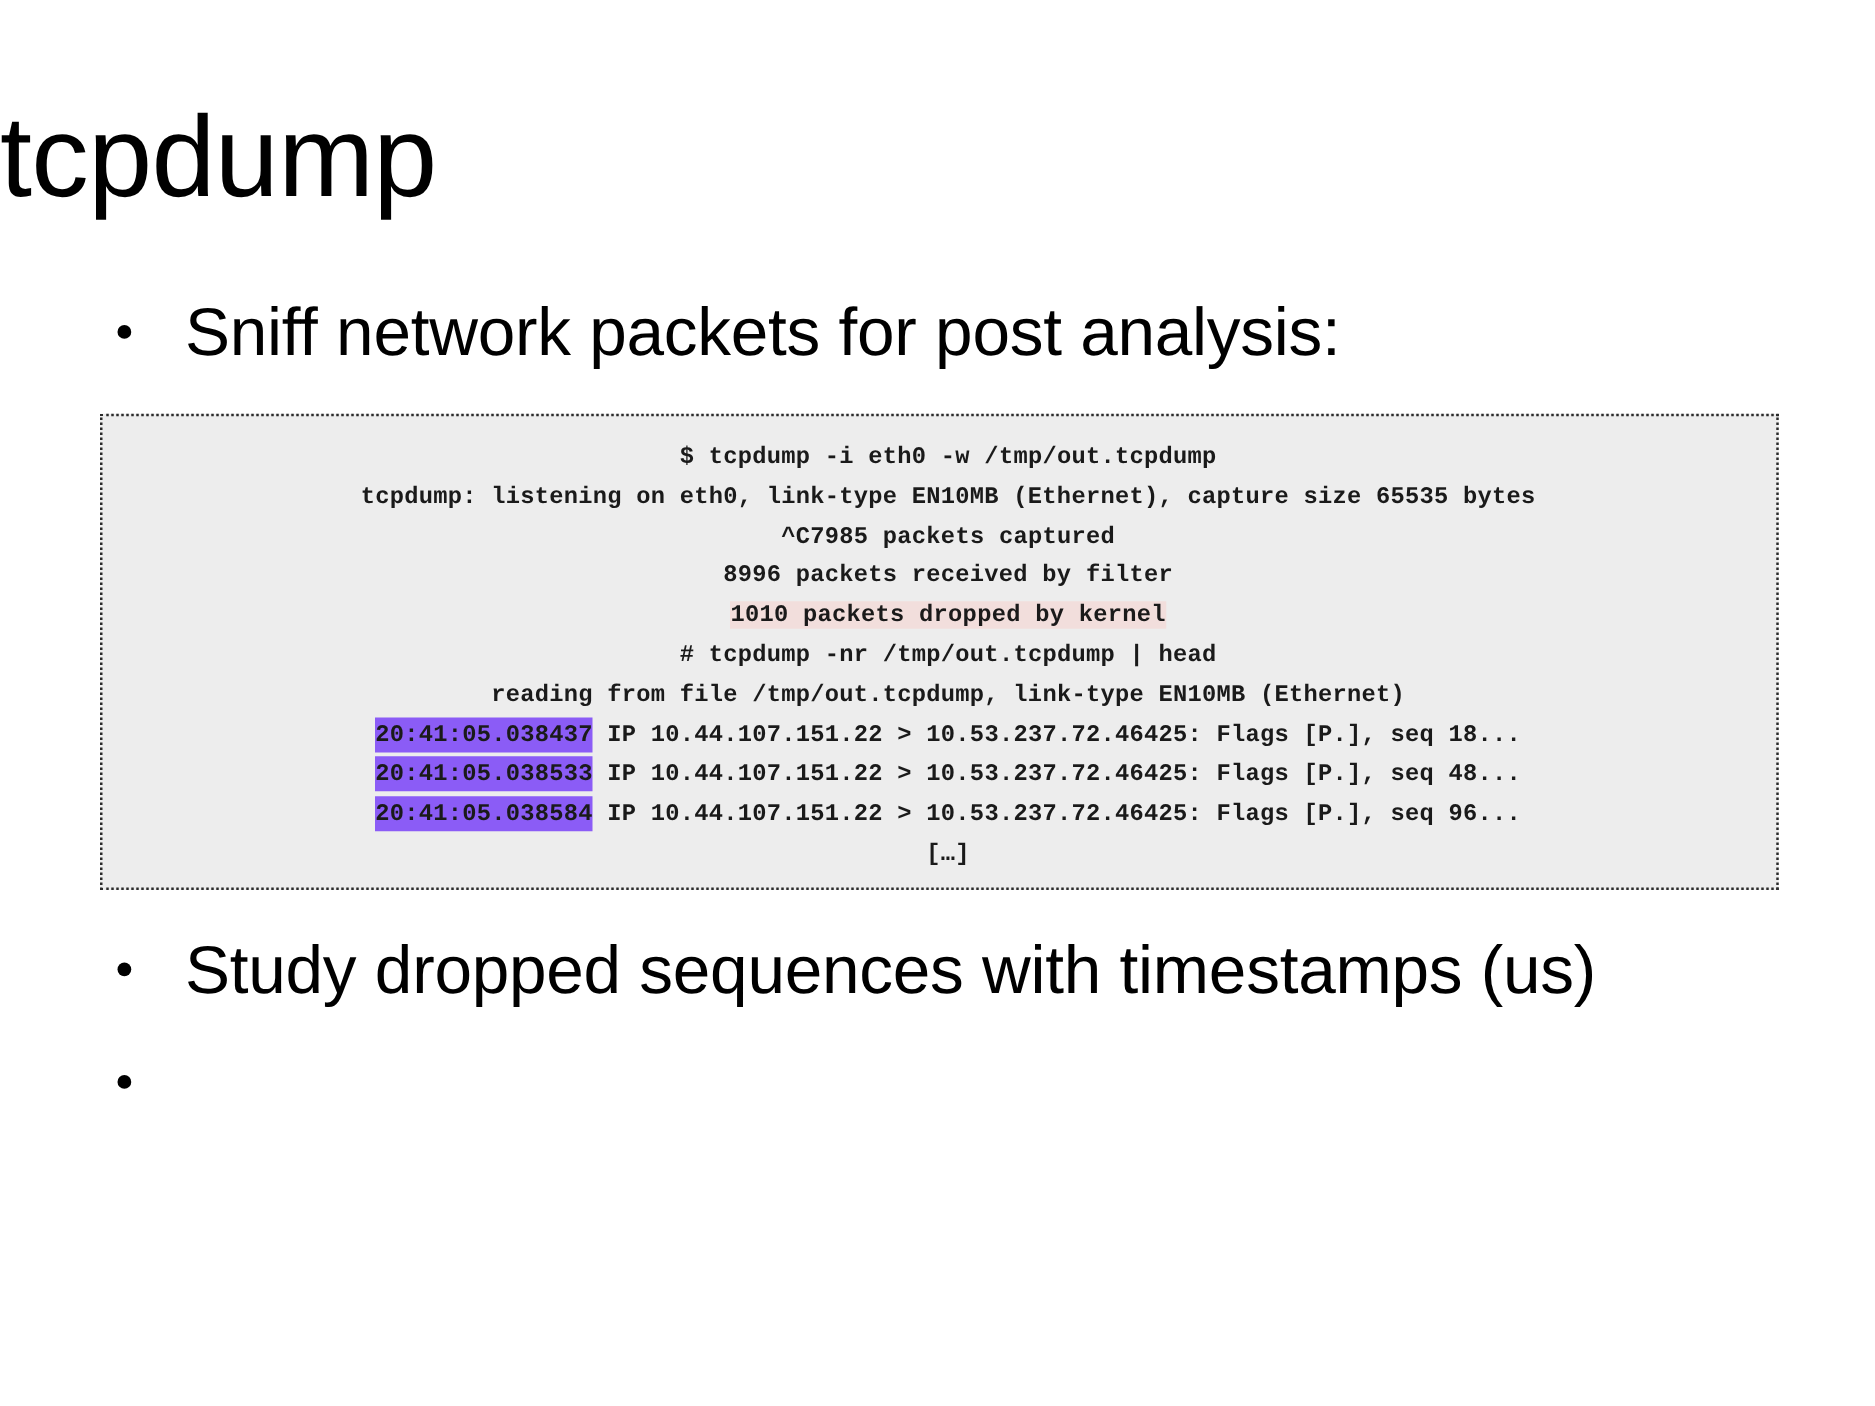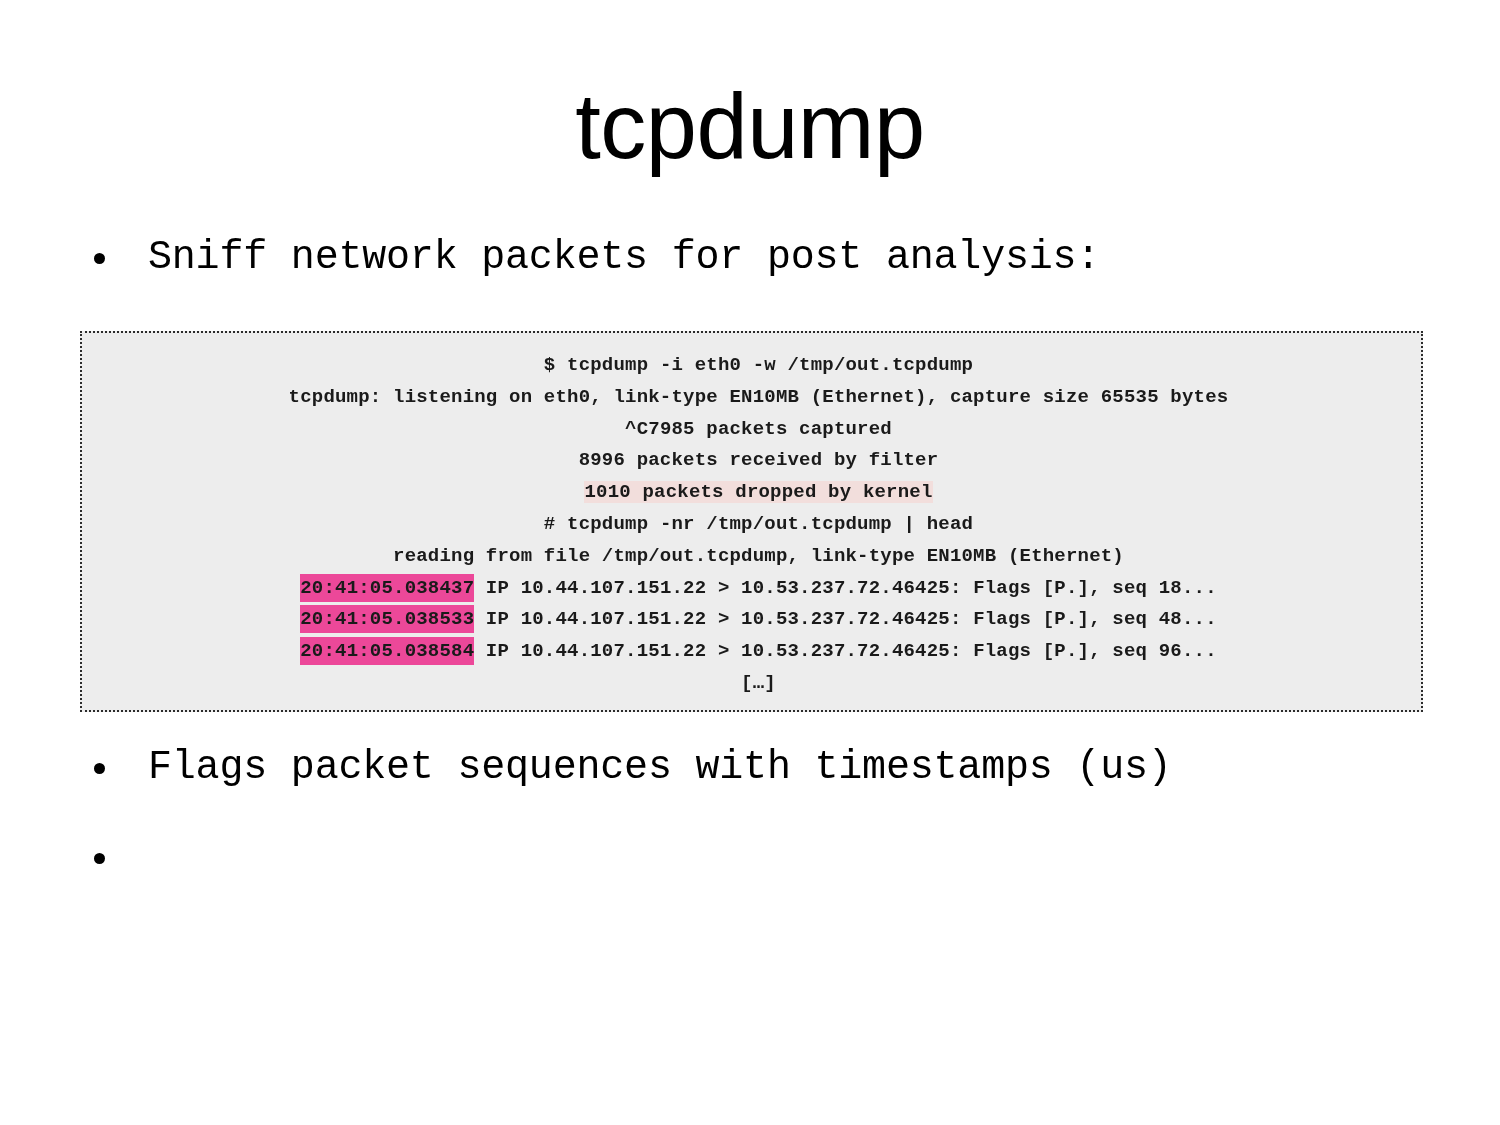--- a/index.html
+++ b/index.html
@@ -24,47 +24,45 @@
     width: 1500px;
     height: 1125px;
   }
 
   
   .slide-title {
     position: absolute;
     left: 0;
     top: 78px;
     width: 1500px;
-    text-align: center;
     font-family: "Liberation Sans", sans-serif;
     font-size: 92px;
     font-weight: 400;
     line-height: 1.05;
     letter-spacing: -0.5px;
     color: #000000;
   }
 
   
   .body-area {
     position: absolute;
     left: 80px;
     top: 232px;
     width: 1360px;
   }
 
   .bullet {
     position: relative;
     display: block;
     padding-left: 68px;
-    font-size: 40px;
+    font-size: 54px;
     font-weight: 400;
     line-height: 1.28;
     color: #000000;
     letter-spacing: -0.2px;
-    font-family: Liberation Mono, monospace;
   }
   .bullet .dot {
     position: absolute;
     left: 14px;
     top: 0.52em;
     width: 11px;
     height: 11px;
     background: #000000;
     border-radius: 50%;
   }
@@ -106,21 +104,21 @@
     white-space: pre;
     letter-spacing: 0.2px;
     text-align: center;
   }
   .code-line {
     display: block;
     white-space: pre;
     height: 31.8px;
   }
   .hl {
-    background: #ec4899;
+    background: #8b5cf6;
     padding: 3px 0;
   }
   .hl-full {
     background: #f2dedc;
     display: inline;
     box-decoration-break: clone;
     margin-top: 28px;
     -webkit-box-decoration-break: clone;
   }
 </style>
@@ -133,21 +131,21 @@
 
   <div class="body-area">
 
     <div class="bullet bullet-1">
       <span class="dot"></span>
       <span>Sniff network packets for post analysis:</span>
     </div>
 
     <div class="bullet bullet-2">
       <span class="dot"></span>
-      <span>Flags packet sequences with timestamps (us)</span>
+      <span>Study dropped sequences with timestamps (us)</span>
     </div>
 
     <div class="bullet bullet-3">
       <span class="dot"></span>
     </div>
 
   </div>
 
   <div class="code-block">
     <div class="code-lines" id="code-lines"><span class="code-line">$ tcpdump -i eth0 -w /tmp/out.tcpdump</span><span class="code-line">tcpdump: listening on eth0, link-type EN10MB (Ethernet), capture size 65535 bytes</span><span class="code-line">^C7985 packets captured</span><span class="code-line">8996 packets received by filter</span><span class="code-line"><span class="hl-full">1010 packets dropped by kernel</span></span><span class="code-line"># tcpdump -nr /tmp/out.tcpdump | head</span><span class="code-line">reading from file /tmp/out.tcpdump, link-type EN10MB (Ethernet)</span><span class="code-line"><span class="hl">20:41:05.038437</span><span> IP 10.44.107.151.22 &gt; 10.53.237.72.46425: Flags [P.], seq 18...</span></span><span class="code-line"><span class="hl">20:41:05.038533</span><span> IP 10.44.107.151.22 &gt; 10.53.237.72.46425: Flags [P.], seq 48...</span></span><span class="code-line"><span class="hl">20:41:05.038584</span><span> IP 10.44.107.151.22 &gt; 10.53.237.72.46425: Flags [P.], seq 96...</span></span><span class="code-line">[…]</span></div>

